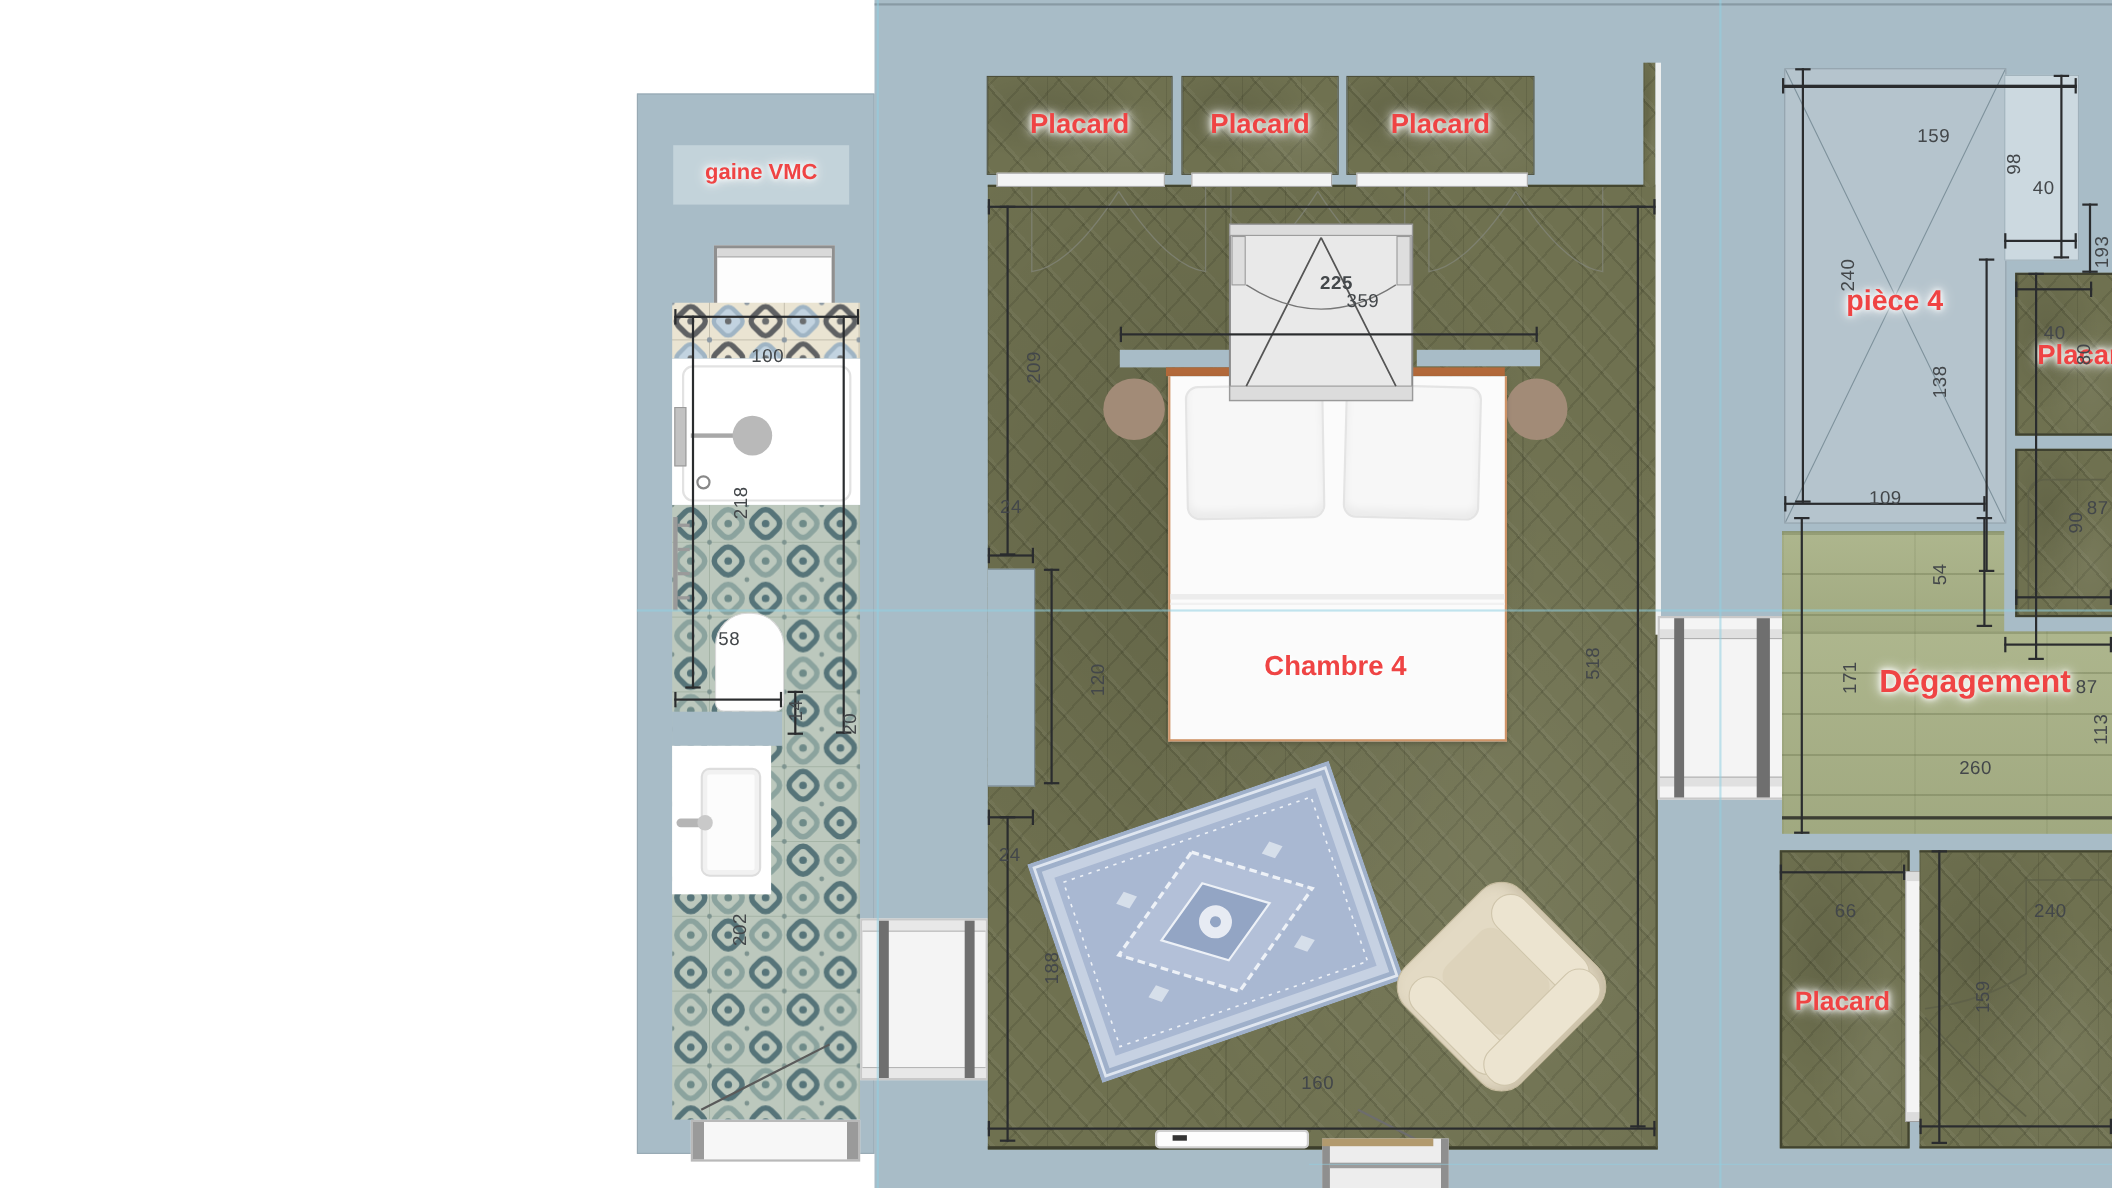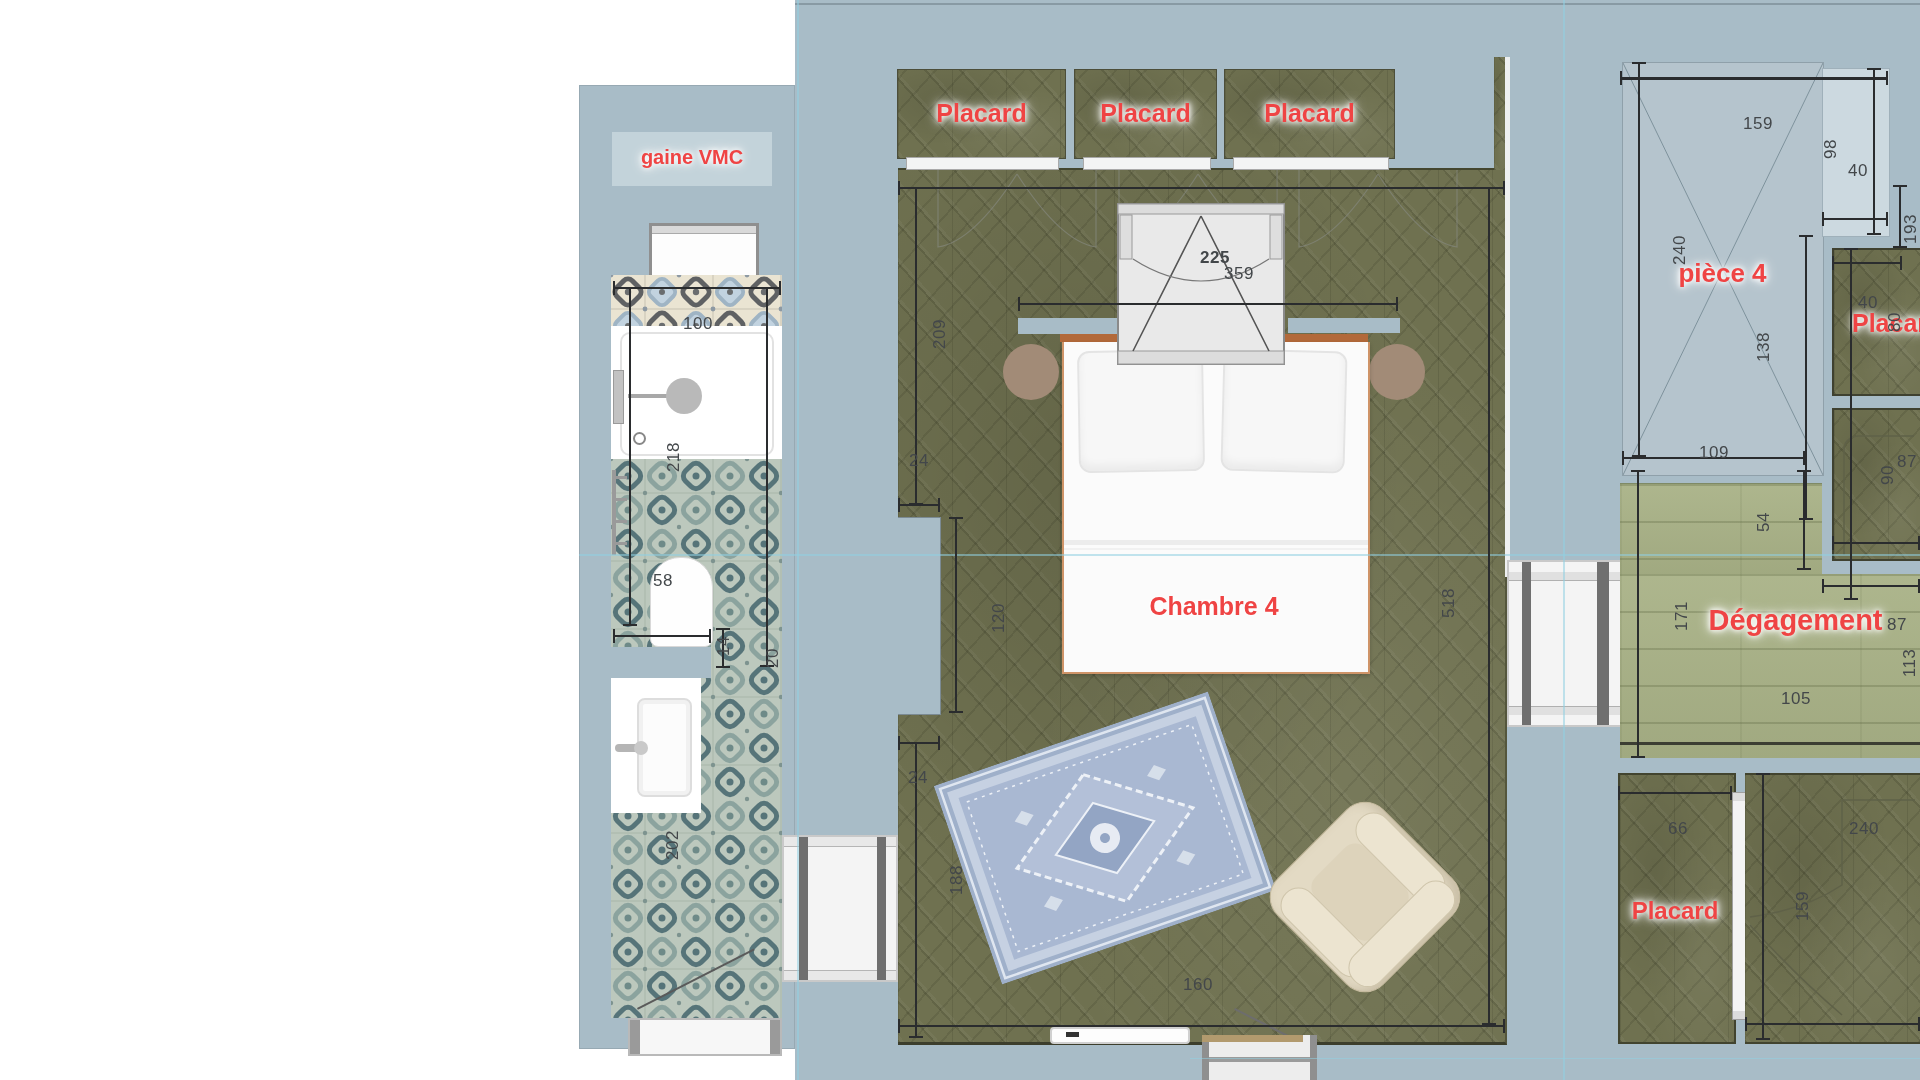--- a/index.html
+++ b/index.html
@@ -331,18 +331,18 @@
   <span class="dim" style="left:1692px;top:399px;margin-top:44px;">109</span>
   <span class="dim rot" style="left:1889px;top:219px;">193</span>
   <span class="dim" style="left:1846px;top:293px;">40</span>
   <span class="dim rot" style="left:1873px;top:312px;">80</span>
   <span class="dim" style="left:1885px;top:452px;">87</span>
   <span class="dim rot" style="left:1866px;top:465px;">90</span>
   <span class="dim rot" style="left:1742px;top:512px;">54</span>
   <span class="dim rot" style="left:1660px;top:606px;">171</span>
   <span class="dim" style="left:1875px;top:615px;">87</span>
   <span class="dim rot" style="left:1888px;top:653px;">113</span>
-  <span class="dim" style="left:1774px;top:689px;">105</span>
+  <span class="dim" style="left:1774px;top:689px;">260</span>
   <span class="dim" style="left:1656px;top:819px;">66</span>
   <span class="dim" style="left:1842px;top:819px;">240</span>
   <span class="dim rot" style="left:1781px;top:896px;">159</span>
 
 </div>
 
 </body></html>

